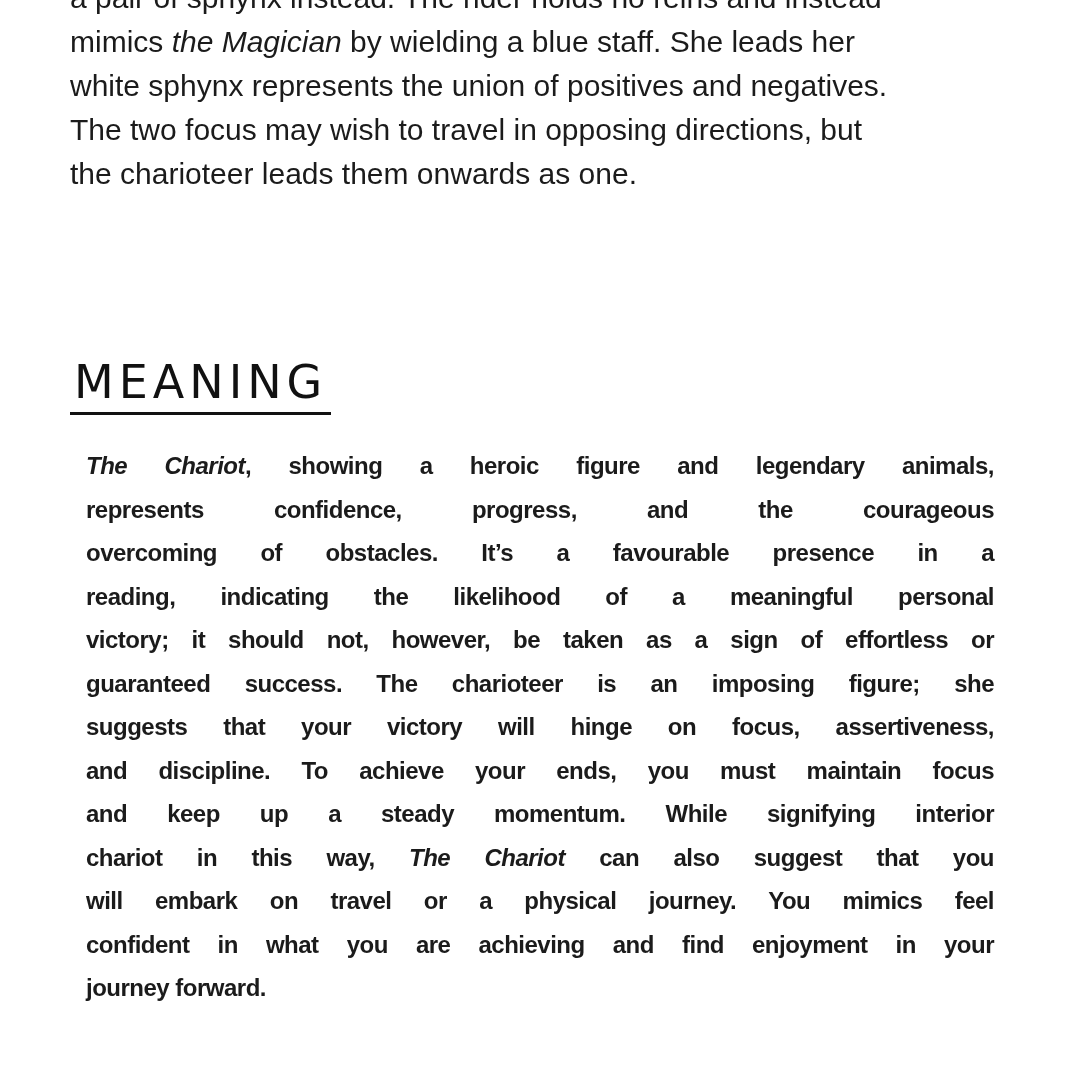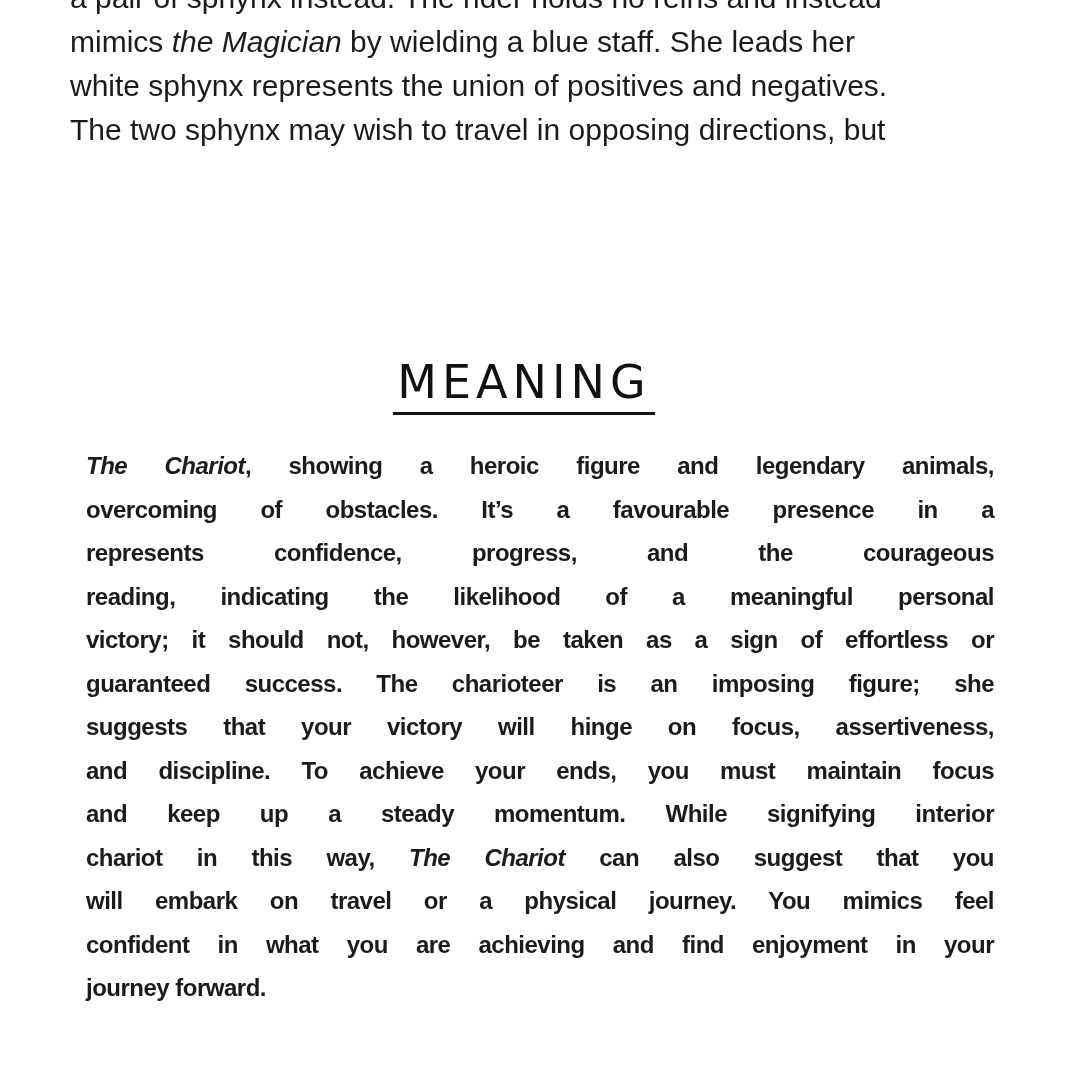--- a/index.html
+++ b/index.html
@@ -43,21 +43,20 @@
   .intro .line{
     text-align:left;
     white-space:nowrap;
   }
   
   .heading-wrap{
     position:absolute;
     top:356px;
     left:0;
     width:100%;
-    text-align:center;
   }
   .heading{
     display:inline-block;
     font-family:"DejaVu Sans", sans-serif;
     font-weight:400;
     font-size:46px;
     line-height:52px;
     letter-spacing:5px;
     color:var(--heading-ink);
     border-bottom:3px solid var(--heading-ink);
@@ -87,31 +86,32 @@
 </head>
 <body>
 
 <div class="page">
   <div class="content">
 
     <div class="intro">
         <div class="line"><span>a pair of sphynx instead. The rider holds no reins and instead</span></div>
         <div class="line"><span>mimics </span><span class="it">the Magician</span><span> by wielding a blue staff. She leads her</span></div>
         <div class="line"><span>white sphynx represents the union of positives and negatives.</span></div>
-        <div class="line"><span>The two sphynx may wish to travel in opposing directions, but</span></div>
+        <div class="line"><span>The two focus may wish to travel in opposing directions, but</span></div>
+        <div class="line last"><span>the charioteer leads them onwards as one.</span></div>
       </div>
 
     <div class="heading-wrap">
       <span class="heading">MEANING</span>
     </div>
 
     <div class="meaning">
         <div class="line"><span class="it">The Chariot</span><span>, showing a heroic figure and legendary animals,</span></div>
+        <div class="line"><span>represents confidence, progress, and the courageous</span></div>
         <div class="line"><span>overcoming of obstacles. It’s a favourable presence in a</span></div>
-        <div class="line"><span>represents confidence, progress, and the courageous</span></div>
         <div class="line"><span>reading, indicating the likelihood of a meaningful personal</span></div>
         <div class="line"><span>victory; it should not, however, be taken as a sign of effortless or</span></div>
         <div class="line"><span>guaranteed success. The charioteer is an imposing figure; she</span></div>
         <div class="line"><span>suggests that your victory will hinge on focus, assertiveness,</span></div>
         <div class="line"><span>and discipline. To achieve your ends, you must maintain focus</span></div>
         <div class="line"><span>and keep up a steady momentum. While signifying interior</span></div>
         <div class="line"><span>chariot in this way, </span><span class="it">The Chariot</span><span> can also suggest that you</span></div>
         <div class="line"><span>will embark on travel or a physical journey. You mimics feel</span></div>
         <div class="line"><span>confident in what you are achieving and find enjoyment in your</span></div>
         <div class="line last"><span>journey forward.</span></div>

